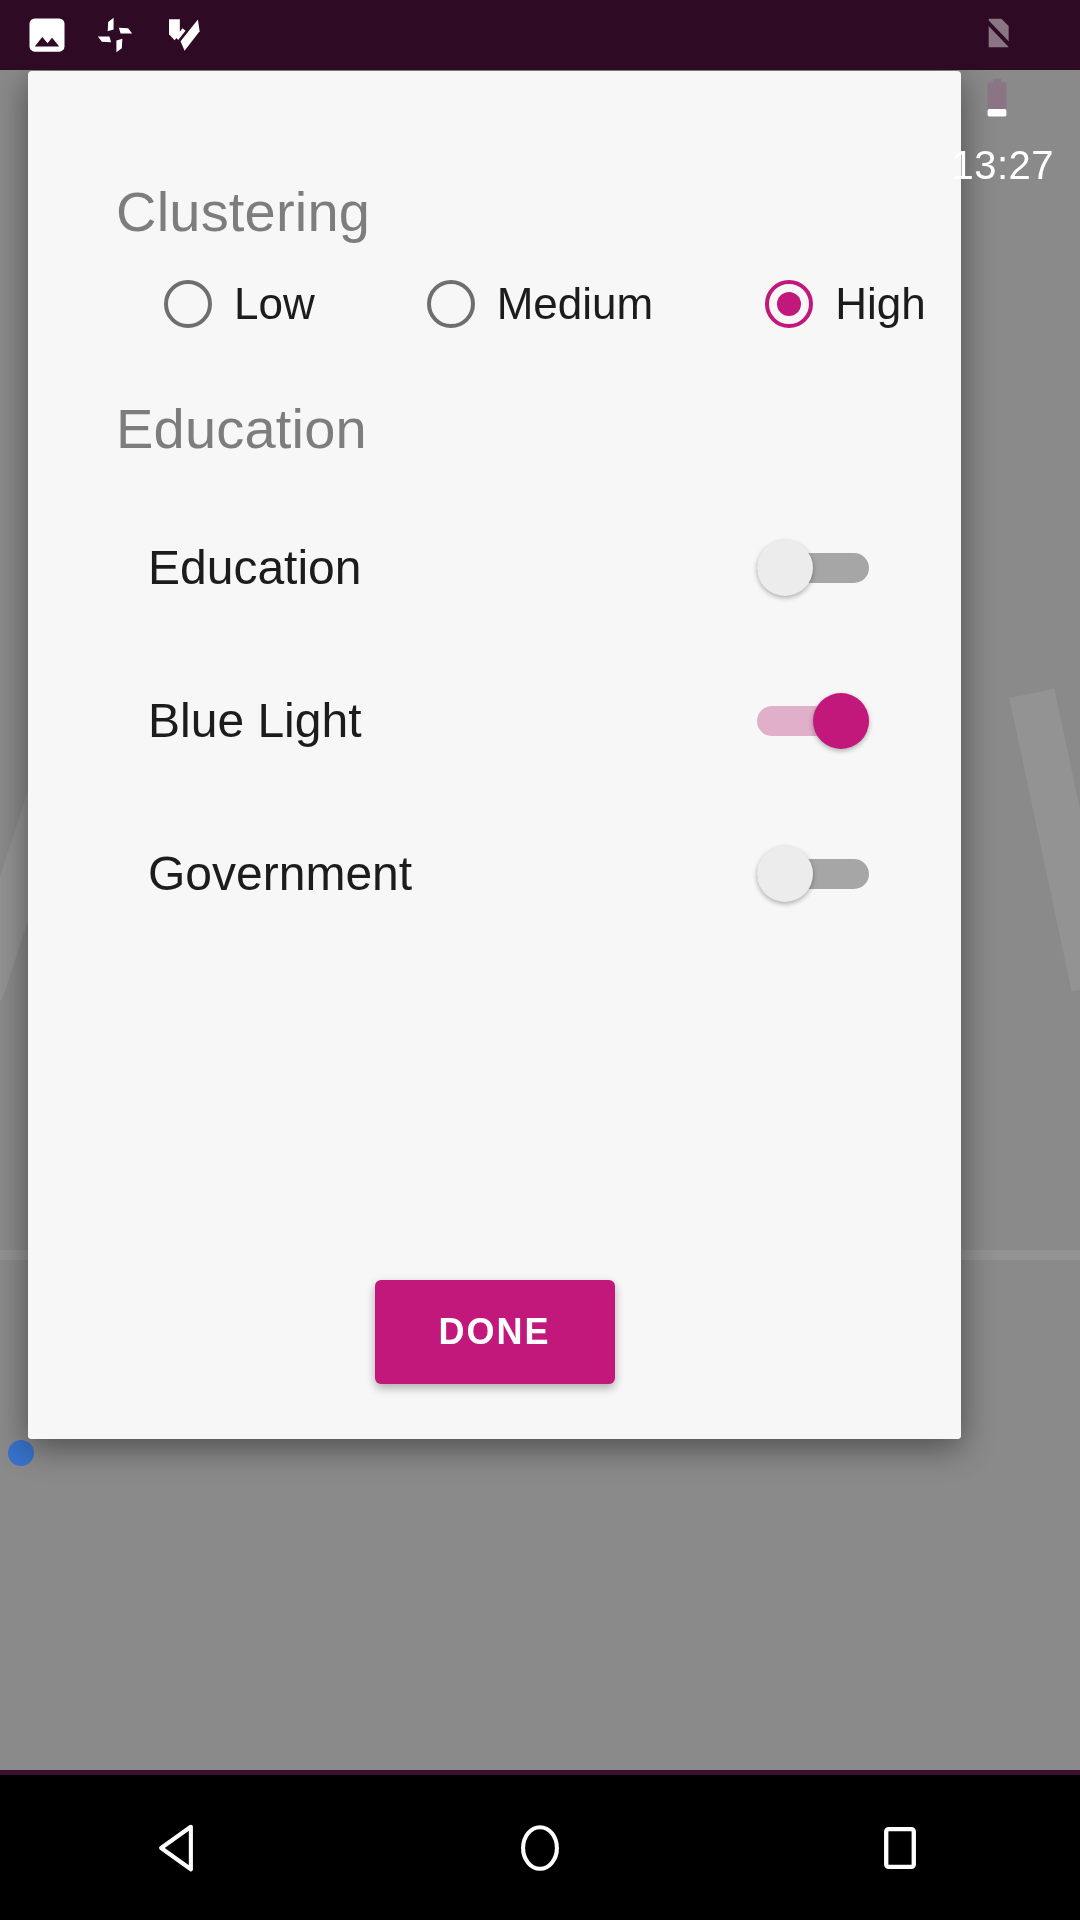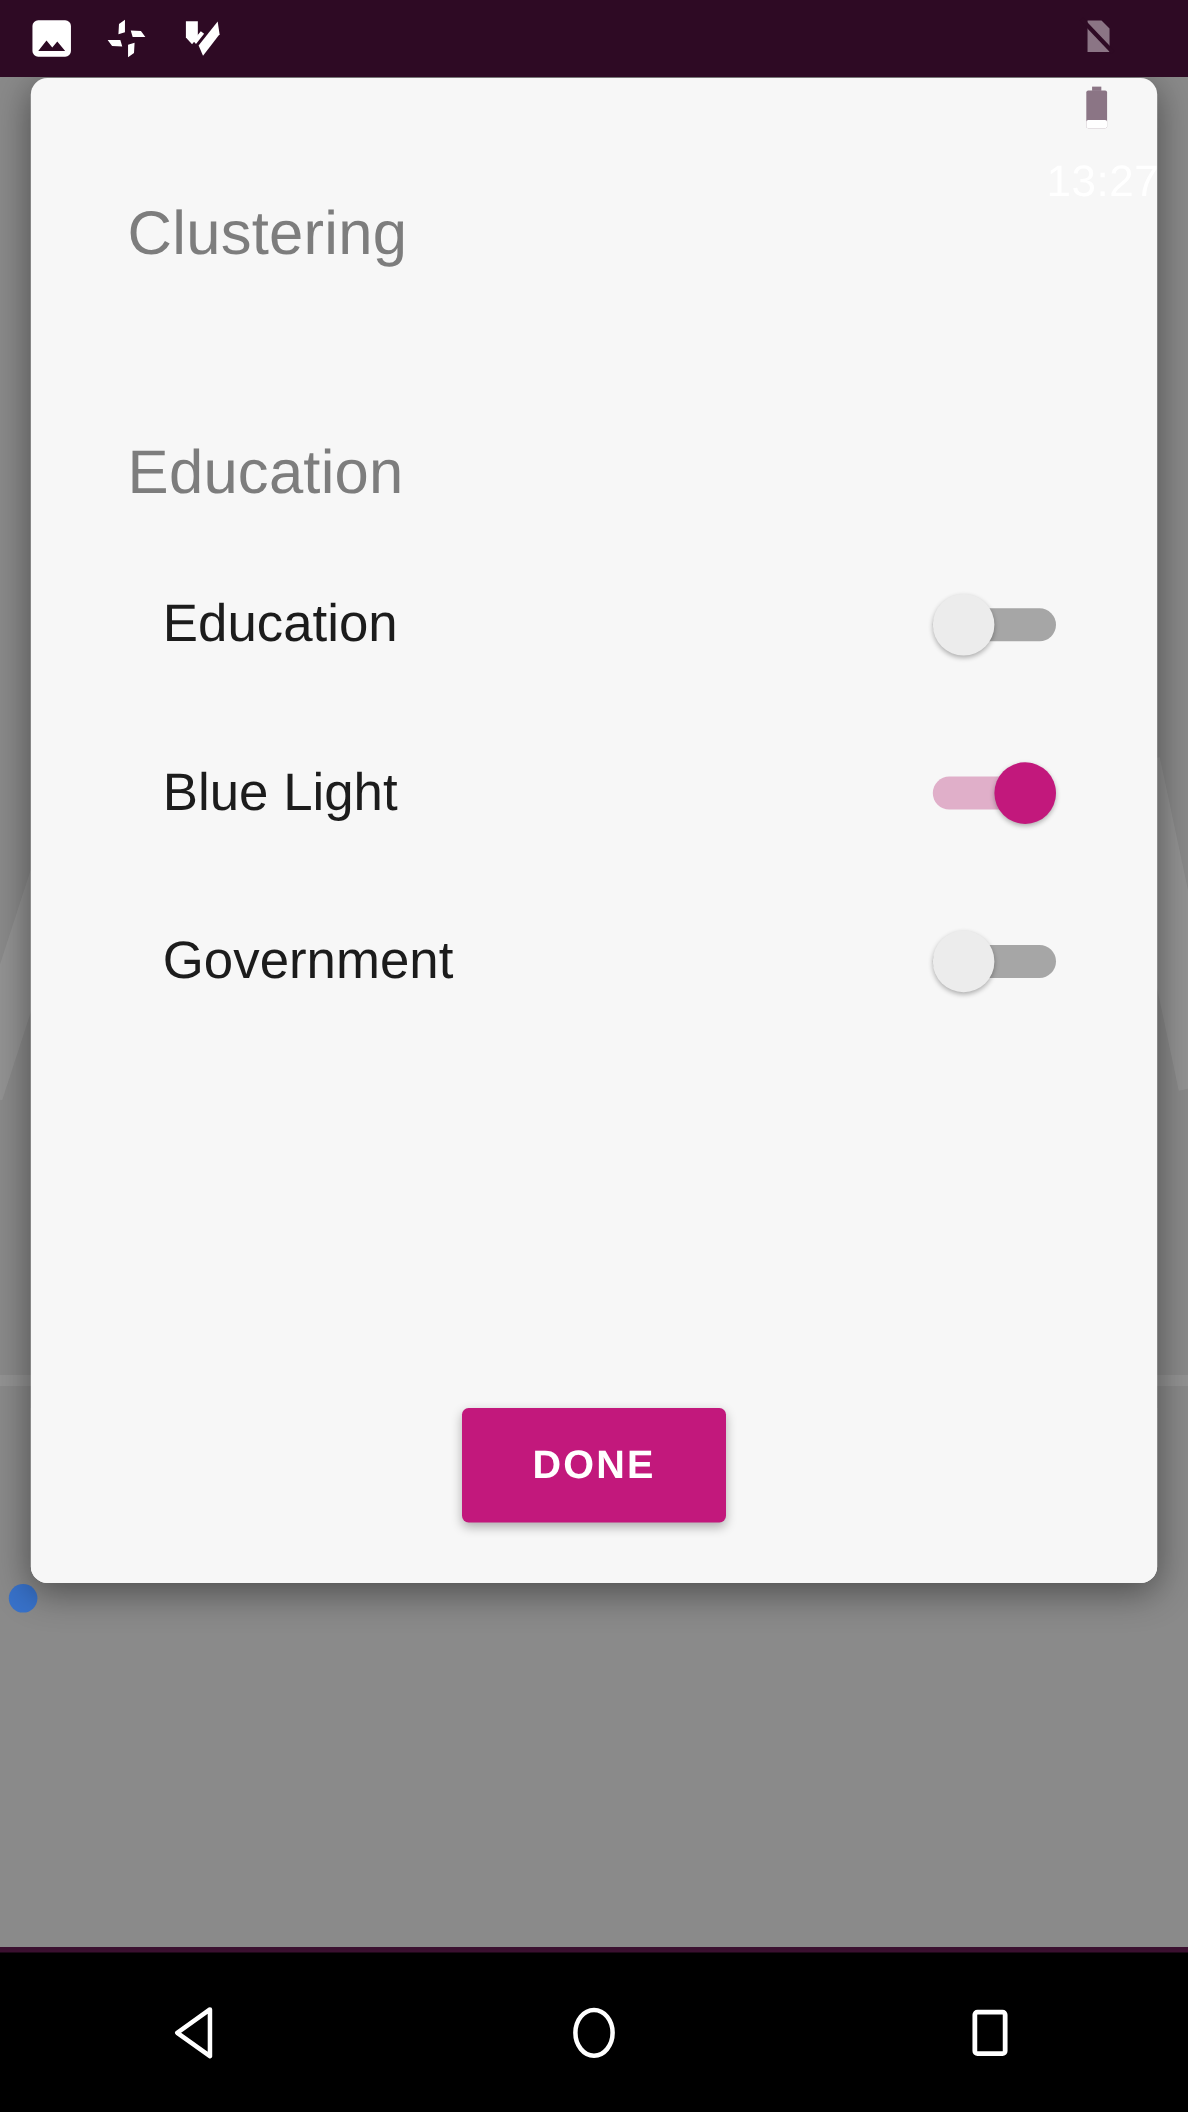--- a/index.html
+++ b/index.html
@@ -44,23 +44,23 @@
   .clock {
     color:#ffffff; font-size:40px; font-weight:400;
     letter-spacing:.5px; margin-left:12px;
     font-family:"Liberation Sans", sans-serif;
   }
 
   
   .dialog {
     position:absolute;
     left:28px; top:71px;
-    width:1024px; height:1368px;
+    width:933px; height:1368px;
     background:#f7f7f7;
-    border-radius:15px;
+    border-radius:4px;
     box-shadow:0 8px 34px rgba(0,0,0,.45);
     z-index:30;
     overflow:hidden;
   }
   .dialog-scroll {
     position:absolute; left:0; top:0; right:0;
     height:1209px;
     overflow:hidden;
   }
 
@@ -209,20 +209,40 @@
       <span class="clock">13:27</span>
     </div>
   </div>
 
   <div class="dialog">
 
     <div class="dialog-scroll">
 
       <div class="section-title clustering-title">Clustering</div>
 
+      <div class="radio-row">
+
+        <div class="radio-item">
+          <span class="radio-circle"></span>
+          <span class="radio-label">Low</span>
+        </div>
+
+        <div class="radio-item">
+          <span class="radio-circle"></span>
+          <span class="radio-label">Medium</span>
+        </div>
+
+        <div class="radio-item">
+          <span class="radio-circle checked">
+            <span class="radio-dot"></span>
+          </span>
+          <span class="radio-label">High</span>
+        </div>
+
+      </div>
 
       <div class="section-title categories-title">Education</div>
 
       <div class="cat-list">
 
         <div class="cat-row">
           <span class="cat-label">Education</span>
           <span class="switch off">
             <span class="track"></span>
             <span class="thumb"></span>

